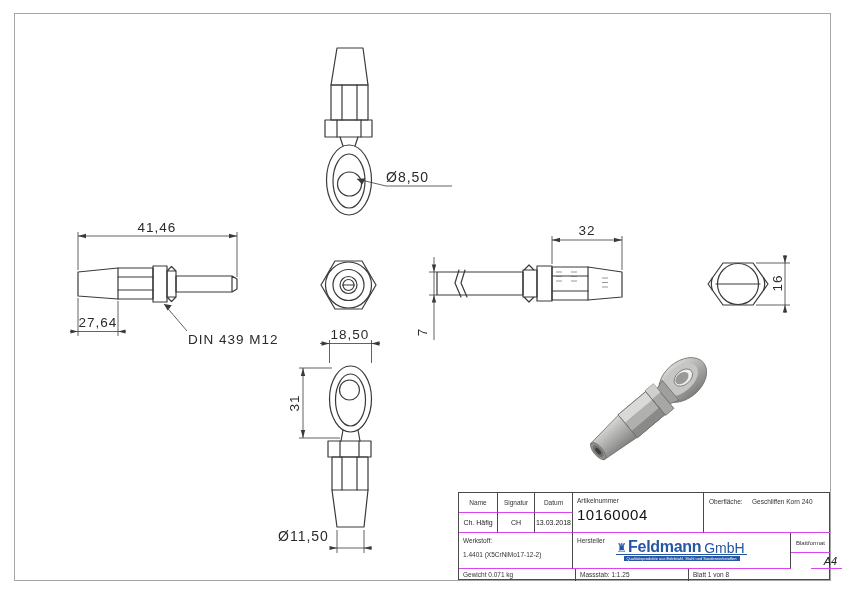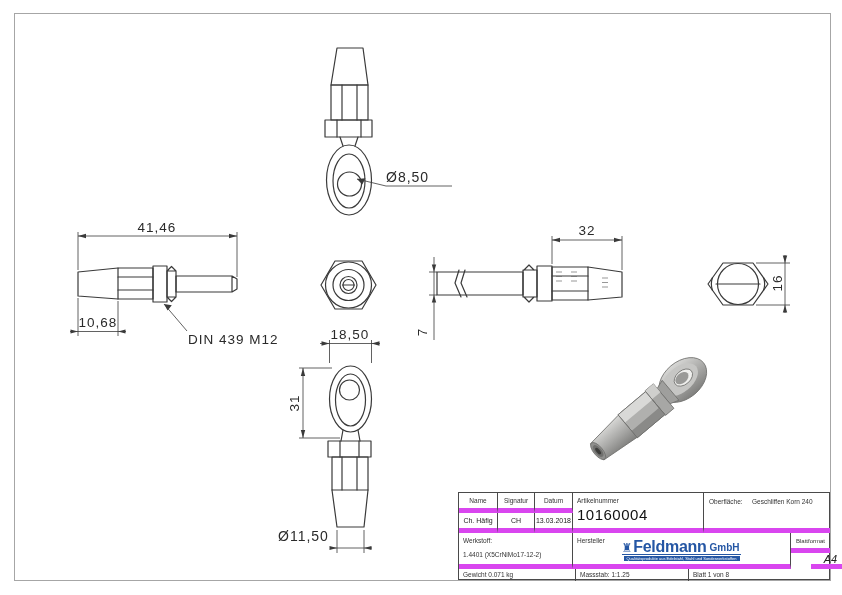--- a/index.html
+++ b/index.html
@@ -18,31 +18,31 @@
 
   .dimtxt{position:absolute;font-size:13.5px;letter-spacing:1px;color:#2a2a2a;white-space:nowrap;}
   .ctr{text-align:center;}
   .rot{display:flex;align-items:center;justify-content:center;transform:rotate(-90deg);transform-origin:center;}
 
   
   .tblock{position:absolute;left:458px;top:492px;width:372px;height:88px;
     border:1px solid #4a4a4a;box-sizing:border-box;background:#fff;font-size:6.5px;color:#222;}
   .cell{position:absolute;box-sizing:border-box;overflow:hidden;}
   .br{border-right:1px solid #4a4a4a;}
-  .bb{border-bottom:5px solid #d946ef;}
+  .bb{border-bottom:1px solid #d946ef;}
   .lab{font-size:6.5px;color:#333;}
   .cen{display:flex;align-items:center;justify-content:center;}
   .artnum{font-size:15px;letter-spacing:0.5px;color:#111;}
   .a4{font-size:11px;}
   .pad{padding:4px 0 0 4px;}
   .logo-wrap{display:flex;flex-direction:column;align-items:center;margin-top:7px;}
   .logo-line{display:flex;align-items:flex-end;border-bottom:1.6px solid #2456a4;padding:0 2px 0 0;}
   .logo-crest{color:#2456a4;font-size:12px;line-height:12px;margin-right:1px;}
   .logo-main{color:#2456a4;font-weight:bold;font-size:16px;line-height:14px;letter-spacing:-0.3px;}
-  .logo-suffix{color:#2456a4;font-weight:bold;font-size:10px;line-height:12px;margin-left:3px;}
+  .logo-suffix{color:#2456a4;font-weight:normal;font-size:14px;line-height:12px;margin-left:3px;}
   .logo-tag{background:#2456a4;color:#ffffff;font-size:4px;line-height:5px;padding:0 3px;margin-top:1px;white-space:nowrap;}
 </style>
 </head>
 <body>
 
 <div class="frame"></div>
 
 <svg class="canvas" width="842" height="595" viewBox="0 0 842 595">
   <defs>
     <linearGradient id="mg" x1="0" y1="0" x2="0" y2="1">
@@ -170,21 +170,21 @@
     <polygon class="iso" points="40,-15 76,-15 76,15 40,15" fill="none"></polygon>
     <polygon class="iso" points="0,-10.5 40,-14.5 40,14.5 0,10.5" fill="url(#mg)"></polygon>
     <ellipse class="iso" cx="1.5" cy="0" rx="4.5" ry="10.5" fill="#8f8f8d"></ellipse>
     <ellipse class="iso" cx="1.5" cy="0" rx="3" ry="6.8" fill="#6f6f6d"></ellipse>
     <ellipse cx="1.5" cy="0" rx="1.8" ry="4" fill="#3c3c3a" stroke="none"></ellipse>
   </g>
 </svg>
 
 <span class="dimtxt" style="left:386px;top:169px;font-size:14px;">Ø8,50</span>
 <span class="dimtxt ctr" style="left:117px;top:220px;width:80px;">41,46</span>
-<span class="dimtxt ctr" style="left:58px;top:315px;width:80px;">10,68</span>
+<span class="dimtxt ctr" style="left:58px;top:315px;width:80px;">27,64</span>
 <span class="dimtxt" style="left:188px;top:332px;">DIN 439 M12</span>
 <span class="dimtxt ctr" style="left:547px;top:223px;width:80px;">32</span>
 <span class="dimtxt rot" style="left:413px;top:322px;width:18px;height:20px;">7</span>
 <span class="dimtxt rot" style="left:766px;top:273px;width:22px;height:20px;">16</span>
 <span class="dimtxt ctr" style="left:310px;top:327px;width:80px;">18,50</span>
 <span class="dimtxt rot" style="left:283px;top:393px;width:22px;height:20px;">31</span>
 <span class="dimtxt" style="left:278px;top:528px;font-size:14px;">Ø11,50</span>
 
 <div class="tblock">
   <div class="cell br bb cen lab" style="left:0;top:0;width:39px;height:20px;">Name</div>

